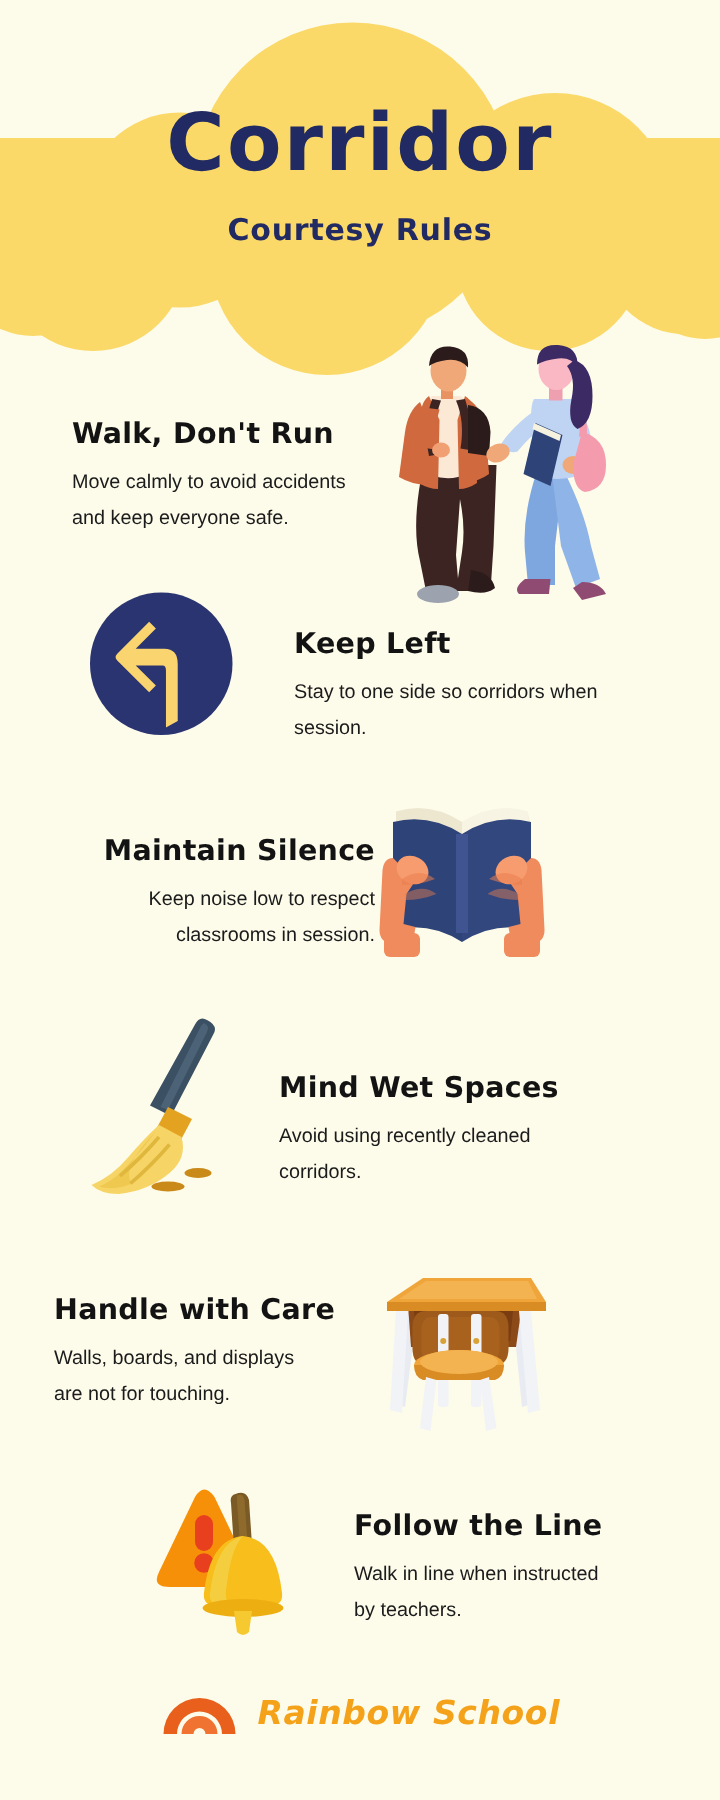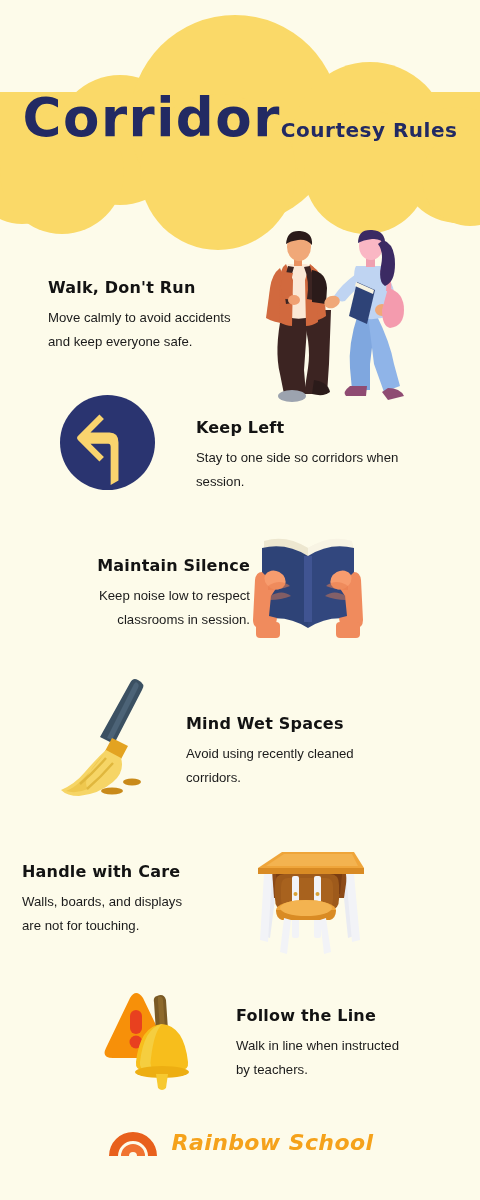--- a/index.html
+++ b/index.html
@@ -17,21 +17,21 @@
   }
 
   
   .cloud-wrap{
     position:absolute; left:0; top:0; width:480px; height:240px;
   }
   .cloud-svg{ display:block; width:480px; height:240px; }
 
   .header-text{
     position:absolute; left:0; top:0; width:480px; height:240px;
-    display:flex; flex-direction:row;
+    display:flex; flex-direction:column;
     align-items:center; justify-content:center;
     pointer-events:none;
   }
   .title{
     font-family:"DejaVu Sans", sans-serif;
     font-weight:bold;
     font-size:53px;
     letter-spacing:1.5px;
     color:#222A63;
     line-height:1;
@@ -51,21 +51,21 @@
     position:absolute;
     display:flex;
     align-items:flex-start;
     width:480px;
   }
 
   .txtblock{ }
   .rule-title{
     font-family:"DejaVu Sans", sans-serif;
     font-weight:bold;
-    font-size:16px;
+    font-size:19px;
     letter-spacing:0.2px;
     color:#131313;
     white-space:nowrap;
   }
   .rule-body{
     font-family:"Liberation Sans", sans-serif;
     font-size:13.2px;
     color:#1b1b1b;
     line-height:1.82;
     margin-top:9px;
@@ -263,21 +263,21 @@
     <div class="txtblock" style="margin-left:17px;margin-top:42px;">
       <div class="rule-title">Mind Wet Spaces</div>
       <div class="rule-body">
         <div>Avoid using recently cleaned</div>
         <div>corridors.</div>
       </div>
     </div>
   </div>
 
   <div class="rule" style="top:862px;left:0;">
-    <div class="txtblock" style="width:250px;padding-left:22px;">
+    <div class="txtblock" style="width:250px;padding-left:36px;">
       <div class="rule-title">Handle with Care</div>
       <div class="rule-body">
         <div>Walls, boards, and displays</div>
         <div>are not for touching.</div>
       </div>
     </div>
     <div class="art" style="margin-top:-18px;">
       <svg width="118" height="112" viewBox="0 0 118 112">
 
         <path d="M20 30 l-6 62 6 2 8-62 z" fill="#E9EBF2"></path>

